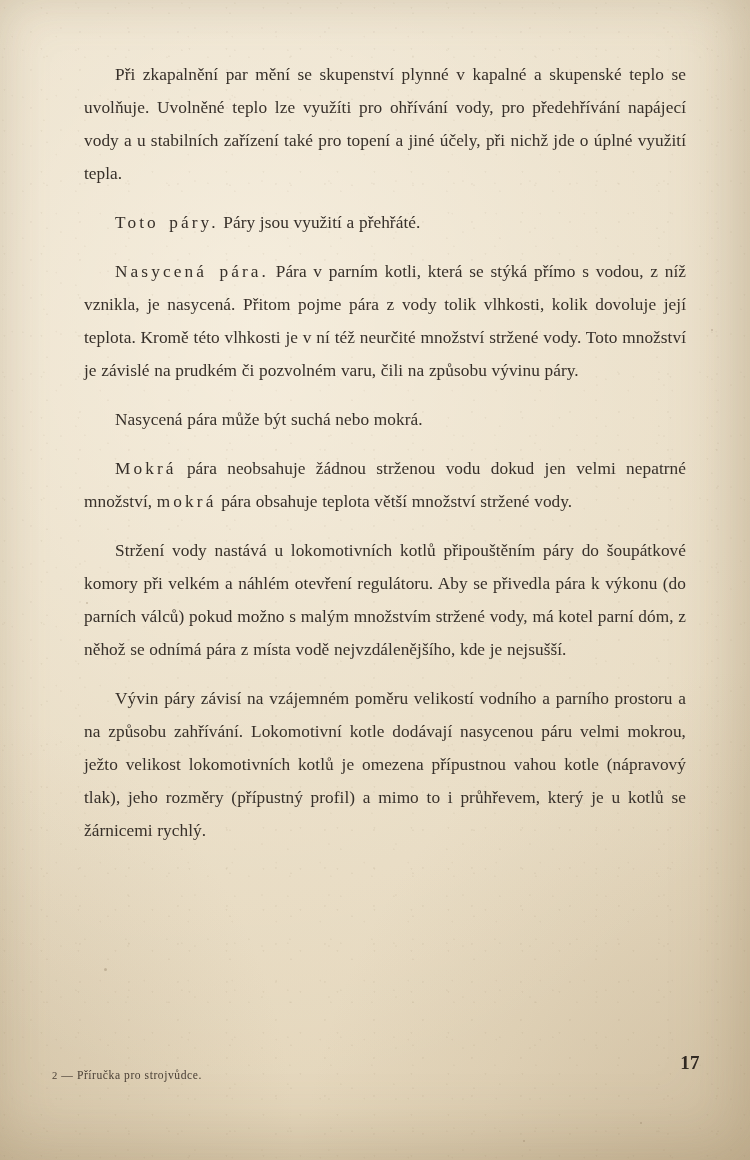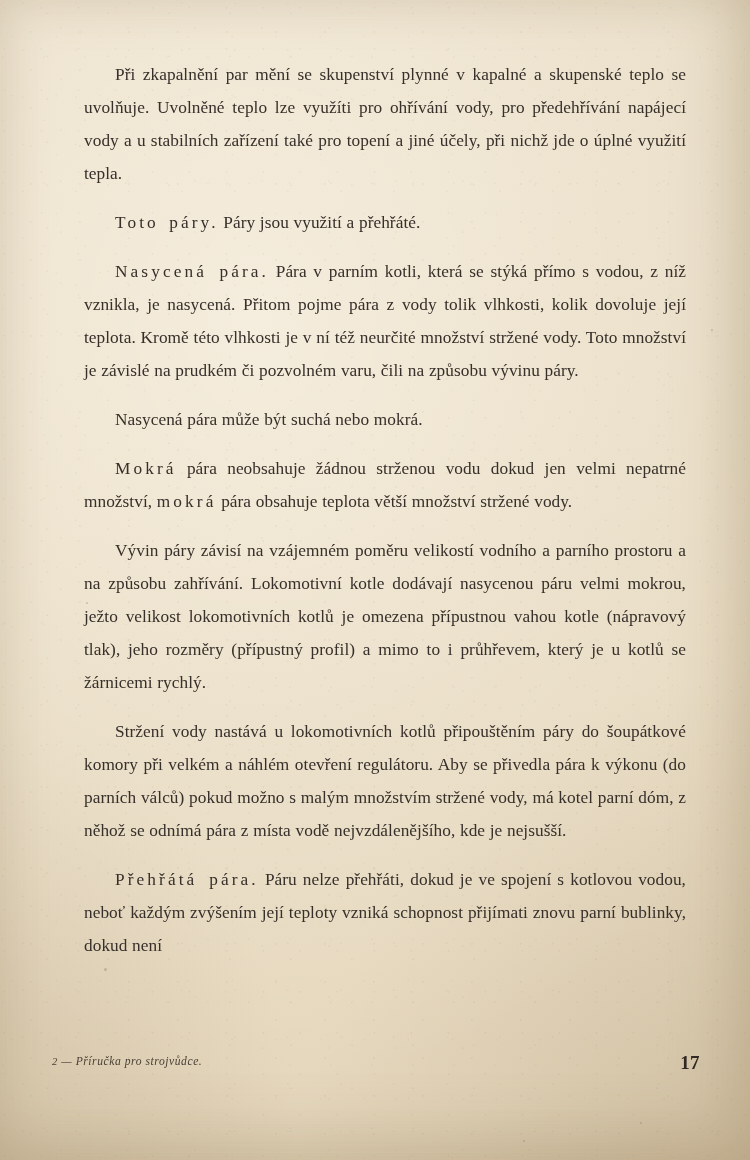--- a/index.html
+++ b/index.html
@@ -80,26 +80,25 @@
   .footer {
     position: absolute;
     left: 52px;
     right: 46px;
     top: 1052px;
     height: 26px;
   }
   .footer-signature {
     position: absolute;
     left: 0;
-    top: 3px;
+    top: 17px;
     font-size: 11.6px;
     letter-spacing: 0.55px;
     color: #4a4036;
     white-space: nowrap;
-    font-style: italic;
   }
   .footer-signature .num { font-size: 10.6px; vertical-align: 0.5px; }
   .footer-pageno {
     position: absolute;
     right: 4px;
     top: 0;
     font-size: 19px;
     font-weight: 700;
     letter-spacing: 0.4px;
     color: #2f2822;
@@ -120,23 +119,22 @@
   <div class="speck" style="left:523px; top:1140px; width:2px; height:2px;"></div>
   <div class="speck" style="left:711px; top:329px; width:2px; height:2px;"></div>
   <div class="speck" style="left:86px; top:602px; width:2px; height:2px;"></div>
 
   <div class="textblock" id="textblock">
       <p class="para"><span>Při zkapalnění par mění se skupenství plynné v kapalné a skupenské teplo se uvolňuje. Uvolněné teplo lze využíti pro ohřívání vody, pro předehřívání napájecí vody a u stabilních zařízení také pro topení a jiné účely, při nichž jde o úplné využití tepla.</span></p>
       <p class="para"><span class="sp">Toto páry.</span><span> Páry jsou využití a přehřáté.</span></p>
       <p class="para"><span class="sp">Nasycená pára.</span><span> Pára v parním kotli, která se stýká přímo s vodou, z níž vznikla, je nasycená. Přitom pojme pára z vody tolik vlhkosti, kolik dovoluje její teplota. Kromě této vlhkosti je v ní též neurčité množství stržené vody. Toto množství je závislé na prudkém či pozvolném varu, čili na způsobu vývinu páry.</span></p>
       <p class="para"><span>Nasycená pára může být suchá nebo mokrá.</span></p>
       <p class="para gap-before"><span class="sp">Mokrá</span><span> pára neobsahuje žádnou strženou vodu dokud jen velmi nepatrné množství, </span><span class="sp">mokrá</span><span> pára obsahuje teplota větší množství stržené vody.</span></p>
+      <p class="para"><span>Stržení vody nastává u lokomotivních kotlů připouštěním páry do šoupátkové komory při velkém a náhlém otevření regulátoru. Aby se přivedla pára k výkonu (do parních válců) pokud možno s malým množstvím stržené vody, má kotel parní dóm, z něhož se odnímá pára z místa vodě nejvzdálenějšího, kde je nejsušší.</span></p>
       <p class="para"><span>Vývin páry závisí na vzájemném poměru velikostí vodního a parního prostoru a na způsobu zahřívání. Lokomotivní kotle dodávají nasycenou páru velmi mokrou, ježto velikost lokomotivních kotlů je omezena přípustnou vahou kotle (nápravový tlak), jeho rozměry (přípustný profil) a mimo to i průhřevem, který je u kotlů se žárnicemi rychlý.</span></p>
-      <p class="para"><span>Stržení vody nastává u lokomotivních kotlů připouštěním páry do šoupátkové komory při velkém a náhlém otevření regulátoru. Aby se přivedla pára k výkonu (do parních válců) pokud možno s malým množstvím stržené vody, má kotel parní dóm, z něhož se odnímá pára z místa vodě nejvzdálenějšího, kde je nejsušší.</span></p>
-      <p class="para gap-before"><span class="sp">Přehřátá pára.</span><span> Páru nelze přehřáti, dokud je ve spojení s kotlovou vodou, neboť každým zvýšením její teploty vzniká schopnost přijímati znovu parní bublinky, dokud není</span></p>
     </div>
 
   <div class="footer">
     <div class="footer-signature">
       <span class="num">2</span>
       <span>—</span>
       <span>Příručka pro strojvůdce.</span>
     </div>
     <div class="footer-pageno">17</div>
   </div>

